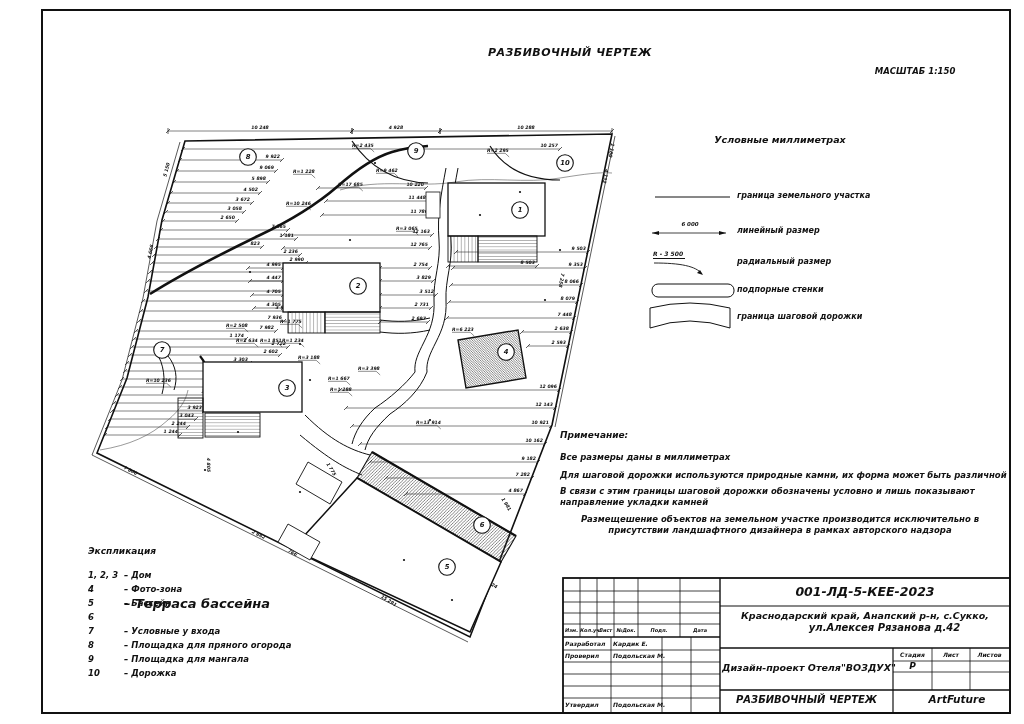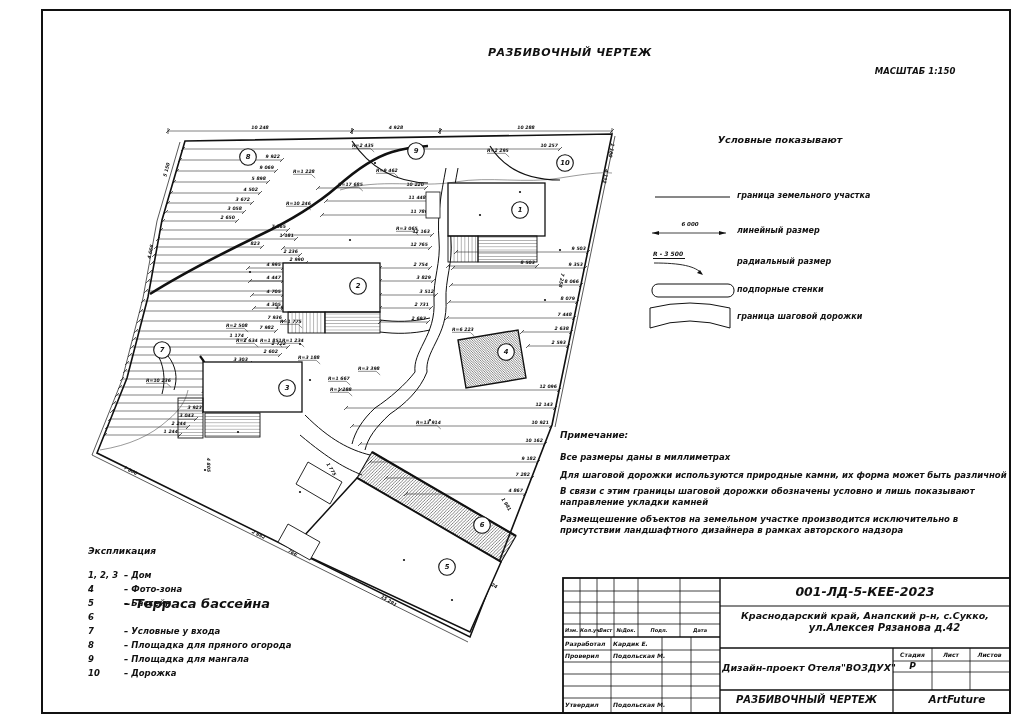--- a/index.html
+++ b/index.html
@@ -529,34 +529,34 @@
       <line x1="720" y1="606" x2="1010" y2="606" stroke-width="1.2"></line>
       <line x1="720" y1="648" x2="1010" y2="648" stroke-width="1.4"></line>
       <line x1="720" y1="690" x2="1010" y2="690" stroke-width="1.4"></line>
       <line x1="893" y1="648" x2="893" y2="713" stroke-width="1.2"></line>
     </g>
   </svg>
 
   <div class="t ctr" style="left:400px;top:46px;width:340px;font-size:11px;letter-spacing:.5px;">РАЗБИВОЧНЫЙ ЧЕРТЕЖ</div>
   <div class="t ctr" style="left:845px;top:66px;width:140px;font-size:8.5px;">МАСШТАБ 1:150</div>
 
-  <div class="t ctr" style="left:690px;top:134px;width:180px;font-size:9.5px;">Условные показывают</div>
+  <div class="t ctr" style="left:690px;top:134px;width:180px;font-size:9.5px;">Условные миллиметрах</div>
   <div class="t" style="left:737px;top:191px;font-size:8px;">граница земельного участка</div>
   <div class="t" style="left:737px;top:226px;font-size:8px;">линейный размер</div>
   <div class="t" style="left:737px;top:257px;font-size:8px;">радиальный размер</div>
   <div class="t" style="left:737px;top:285px;font-size:8px;">подпорные стенки</div>
   <div class="t" style="left:737px;top:312px;font-size:8px;">граница шаговой дорожки</div>
   <div class="t ctr" style="left:655px;top:221px;width:70px;font-size:5.5px;">6 000</div>
   <div class="t runder" style="left:653px;top:250px;font-size:6px;">R - 3 500</div>
 
   <div class="t" style="left:560px;top:430px;font-size:9px;">Примечание:</div>
   <div class="t" style="left:560px;top:452px;font-size:8.5px;">Все размеры даны в миллиметрах</div>
   <div class="t" style="left:560px;top:470px;font-size:8.5px;">Для шаговой дорожки используются природные камни, их форма может быть различной</div>
   <div class="t wrap" style="left:560px;top:486px;width:440px;font-size:8.5px;">В связи с этим границы шаговой дорожки обозначены условно и лишь показывают направление укладки камней</div>
-  <div class="t wrap" style="left:560px;top:514px;width:440px;font-size:8.5px;">Размещешение объектов на земельном участке производится исключительно в присутствии ландшафтного дизайнера в рамках авторского надзора</div>
+  <div class="t wrap" style="left:560px;top:514px;width:440px;font-size:8.5px;text-align:center;">Размещешение объектов на земельном участке производится исключительно в присутствии ландшафтного дизайнера в рамках авторского надзора</div>
 
   <div class="t" style="left:88px;top:546px;font-size:9px;">Экспликация</div>
   <div class="t" style="left:88px;top:570px;font-size:8.5px;">1, 2, 3</div>
   <div class="t" style="left:124px;top:570px;font-size:8.5px;">– Дом</div>
   <div class="t" style="left:88px;top:584px;font-size:8.5px;">4</div>
   <div class="t" style="left:124px;top:584px;font-size:8.5px;">– Фото-зона</div>
   <div class="t" style="left:88px;top:598px;font-size:8.5px;">5</div>
   <div class="t" style="left:124px;top:598px;font-size:8.5px;">– Бассейн</div>
   <div class="t" style="left:88px;top:612px;font-size:8.5px;">6</div>
   <div class="t" style="left:124px;top:596px;font-size:13px;">– Терраса бассейна</div>

